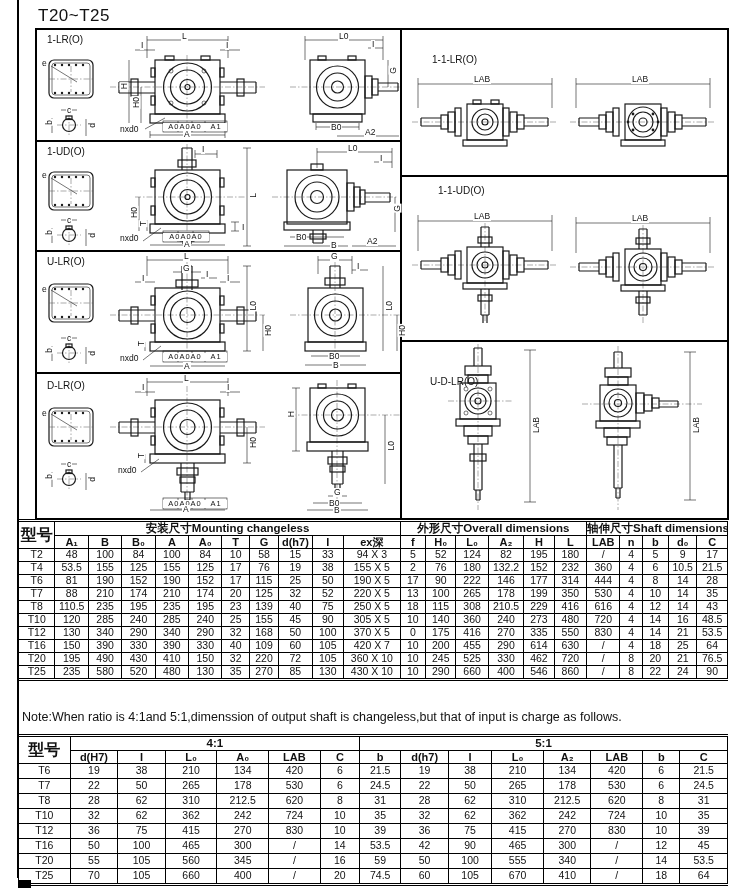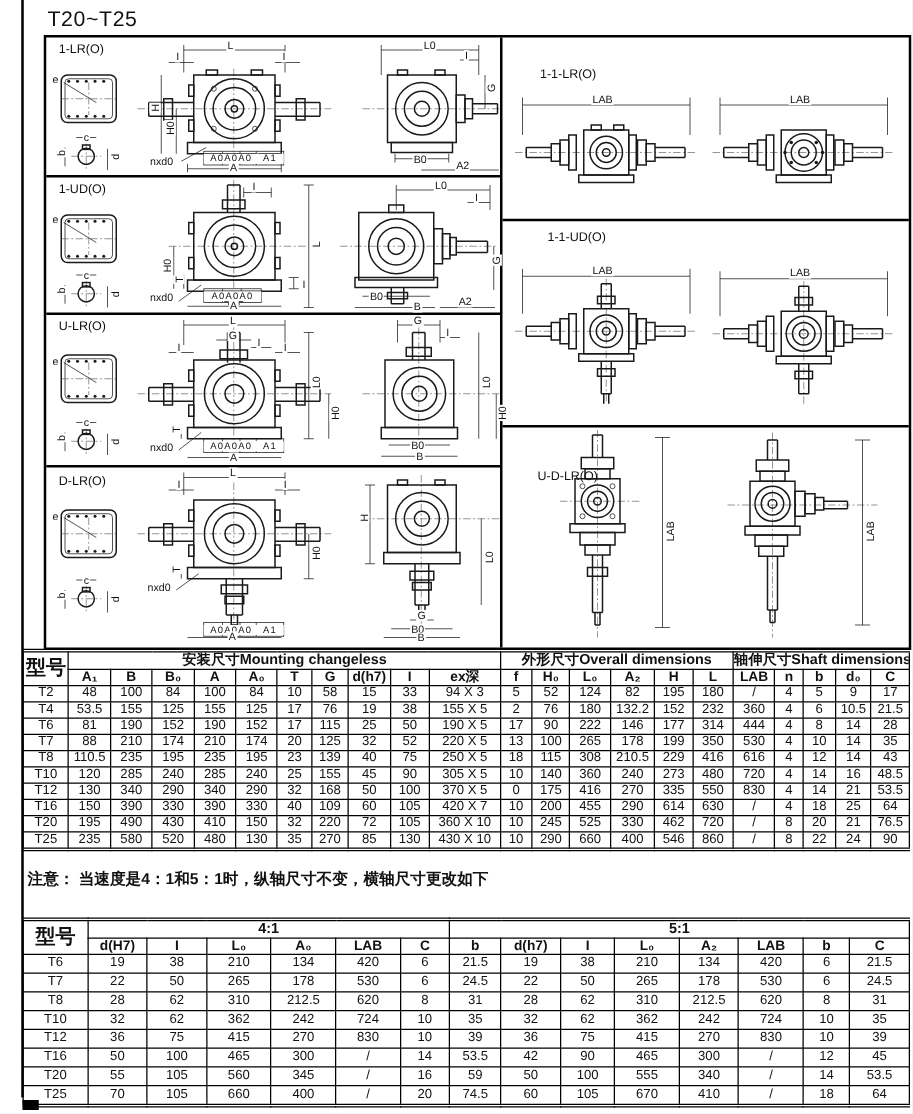--- a/index.html
+++ b/index.html
@@ -874,21 +874,21 @@
           <td>860</td>
           <td>/</td>
           <td>8</td>
           <td>22</td>
           <td>24</td>
           <td>90</td>
         </tr>
       </tbody>
     </table>
 
-  <div class="note-zh">注意： 当速度是4：1和5：1时，纵轴尺寸不变，横轴尺寸更改如下</div>
+  <div class="note-en">Note:When ratio is 4:1and 5:1,dimenssion of output shaft is changeless,but that of input is charge as follows.</div>
 
   <table class="tbl" id="table2">
     <colgroup>
       <col style="width:50px">
         <col style="width:46px">
         <col style="width:46px">
         <col style="width:50px">
       <col style="width:50px">
         <col style="width:50px">
         <col style="width:38px">

